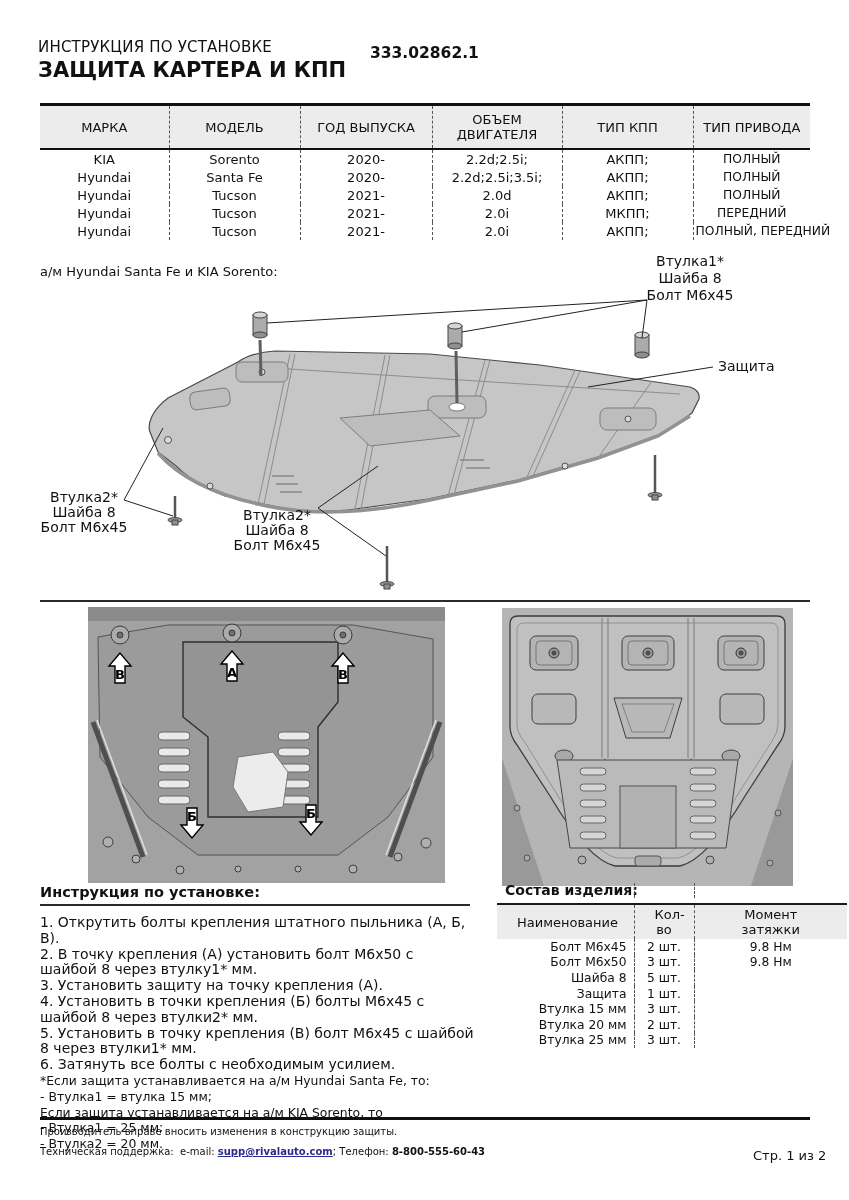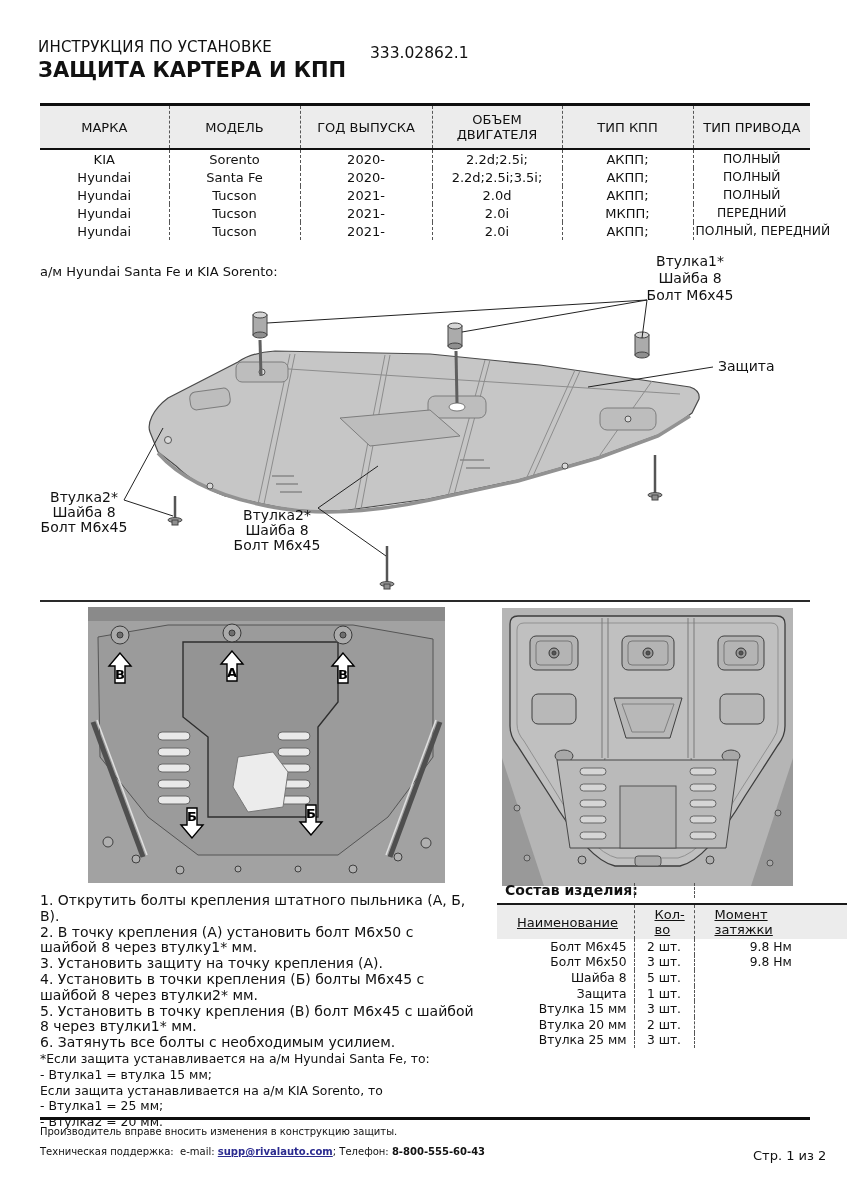--- a/index.html
+++ b/index.html
@@ -3,21 +3,21 @@
 <meta charset="utf-8">
 <style>
   html,body{margin:0;padding:0;background:#fff;}
   .page{position:relative;width:849px;height:1200px;background:#fff;overflow:hidden;
         font-family:"DejaVu Sans","Liberation Sans",sans-serif;color:#111;}
   .abs{position:absolute;}
 
   
   .doc-type{font-size:15px;letter-spacing:.2px;}
   .product{font-size:21px;font-weight:bold;margin-top:2px;}
-  .part-number{font-size:15.5px;font-weight:normal;}
+  .part-number{font-size:15.5px;font-weight:bold;}
 
   
   table.vt{border-collapse:collapse;table-layout:fixed;width:770px;border-top:3px solid #0f0f0f;}
   table.vt thead tr{background:#ececec;}
   table.vt th{font-weight:normal;font-size:13px;text-align:center;padding:6px 1px;
               border-bottom:2px solid #0f0f0f;border-right:1px dashed #555;line-height:15px;}
   table.vt th:last-child{border-right:none;}
   table.vt td{font-size:13px;text-align:center;height:18px;padding:0 2px;border-right:1px dashed #555;white-space:nowrap;}
   table.vt td:last-child{border-right:none;font-size:12.3px;}
 
@@ -26,21 +26,21 @@
   
   .inst-head{font-size:14.5px;font-weight:bold;padding-bottom:4px;border-bottom:2px solid #2a2a2a;width:430px;}
   .steps{width:434px;font-size:14px;line-height:15.8px;margin-top:9px;}
   .steps div{margin:0;}
   .notes{width:434px;font-size:12.4px;line-height:15.8px;}
 
   
   .comp-head{font-size:14px;font-weight:bold;}
   table.ct{border-collapse:collapse;table-layout:fixed;width:350px;border-top:2px solid #1a1a1a;margin-top:5px;}
   table.ct thead tr{background:#ececec;}
-  table.ct th{font-weight:normal;font-size:13px;text-align:left;padding:2px 20px;border-right:1px dashed #555;text-decoration:underline;}
+  table.ct th{font-weight:normal;font-size:13px;text-align:center;padding:2px 20px;border-right:1px dashed #555;}
   table.ct th:last-child{border-right:none;}
   table.ct td{font-size:12.3px;height:15.6px;padding:0 2px;border-right:1px dashed #555;white-space:nowrap;}
   table.ct td:last-child{border-right:none;}
   table.ct td.name{text-align:right;padding-right:7px;}
   table.ct td.qty, table.ct td.torque{text-align:center;}
   .dash-stub{position:absolute;width:0;height:15px;border-left:1px dashed #555;}
 
   
   .foot-rule{position:absolute;left:40px;top:1117px;width:770px;border-top:3px solid #0f0f0f;}
   .foot-line{font-size:10px;white-space:nowrap;}
@@ -350,20 +350,21 @@
     </g>
     <rect x="118" y="178" width="56" height="62" fill="#b2b2b2" stroke="#555"></rect>
     <g stroke="#444" fill="#b0b0b0">
       <circle cx="80" cy="252" r="4"></circle>
         <circle cx="208" cy="252" r="4"></circle>
       <rect x="133" y="248" width="26" height="10" rx="3" stroke="#555" fill="#ababab"></rect>
     </g>
   </svg>
 
   <div class="abs" style="left:40px;top:884px;">
+    <div class="inst-head">Инструкция по установке:</div>
     <div class="steps">
       <div>1. Открутить болты крепления штатного пыльника (А, Б, В).</div>
       <div>2. В точку крепления (А) установить болт М6х50 с шайбой 8 через втулку1* мм.</div>
       <div>3. Установить защиту на точку крепления (А).</div>
       <div>4. Установить в точки крепления (Б) болты М6х45 с шайбой 8 через втулки2* мм.</div>
       <div>5. Установить в точку крепления (В) болт М6х45 с шайбой 8 через втулки1* мм.</div>
       <div>6. Затянуть все болты с необходимым усилием.</div>
     </div>
     <div class="notes">
       <div>*Если защита устанавливается на а/м Hyundai Santa Fe, то:</div>

